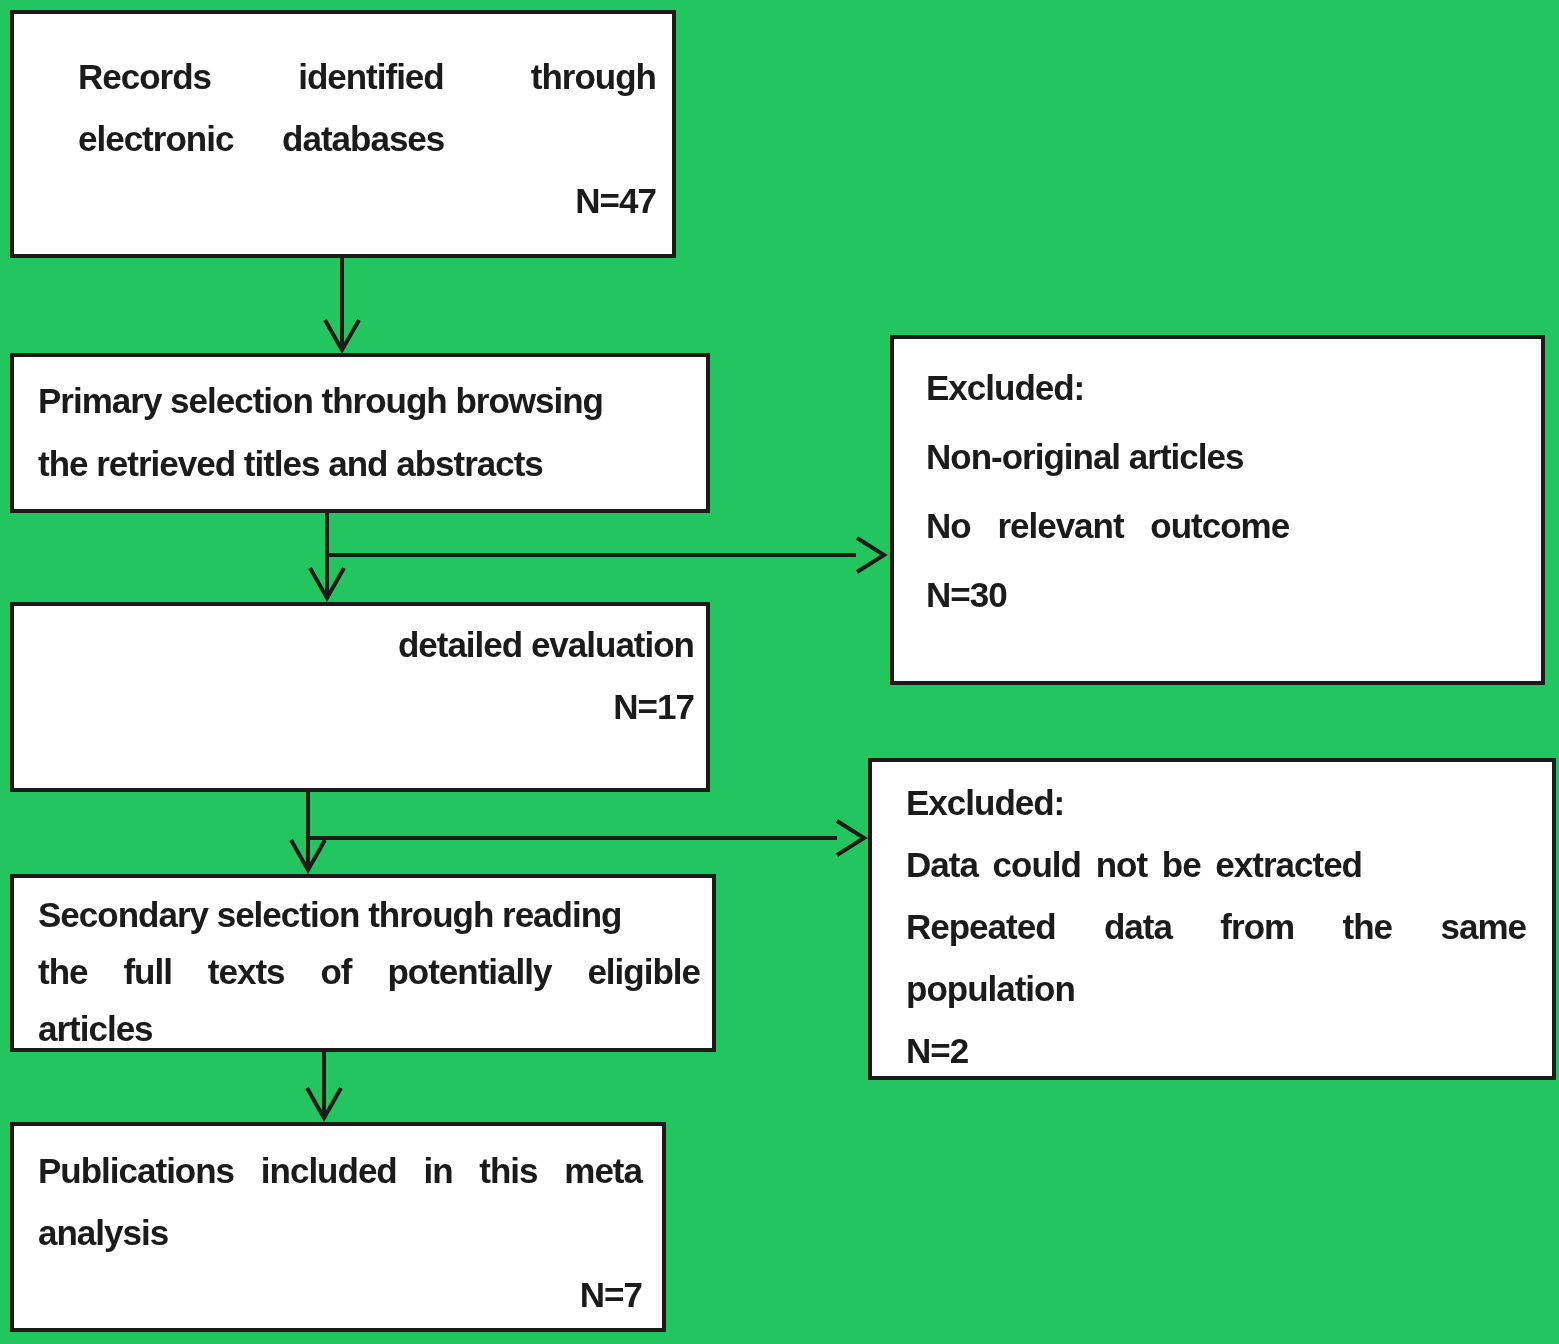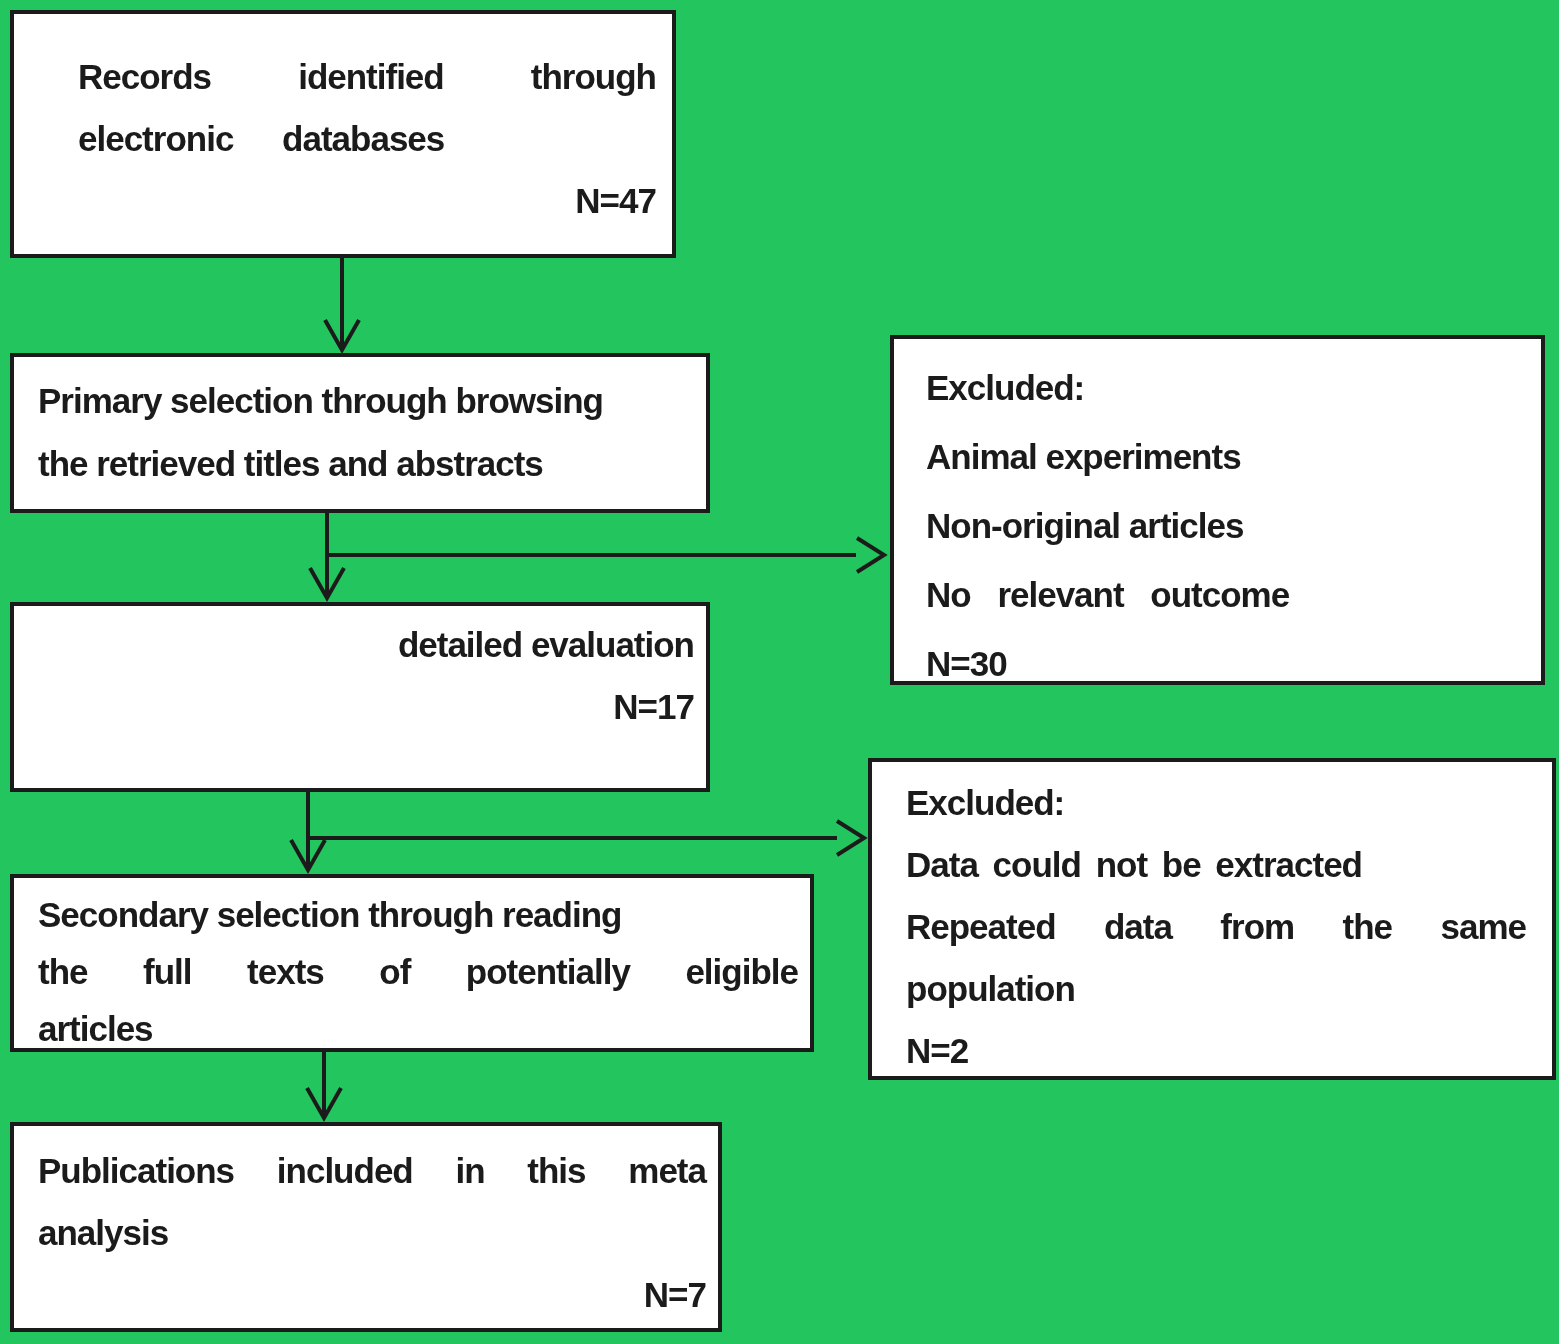--- a/index.html
+++ b/index.html
@@ -30,22 +30,22 @@
   .line.c { text-align: right; }
   .w40 { word-spacing: 40px; }
   .w18 { word-spacing: 18px; }
   .w6  { word-spacing: 6px; }
 
   #b-records      { left: 10px;  top: 10px;   width: 666px; height: 248px; padding: 32px 16px 0 64px; line-height: 62px; }
   #b-primary      { left: 10px;  top: 353px;  width: 700px; height: 160px; padding: 12px 26px 0 24px; line-height: 63px; }
   #e-excluded1    { left: 890px; top: 335px;  width: 655px; height: 350px; padding: 14px 26px 0 32px; line-height: 69px; }
   #b-researches   { left: 10px;  top: 602px;  width: 700px; height: 190px; padding: 8px 12px 0 12px;  line-height: 62px; text-align: center; }
   #e-excluded2    { left: 868px; top: 758px;  width: 688px; height: 322px; padding: 10px 26px 0 34px; line-height: 62px; }
-  #b-secondary    { left: 10px;  top: 874px;  width: 804px; height: 178px; padding: 8px 12px 0 24px;  line-height: 57px; }
-  #b-publications { left: 10px;  top: 1122px; width: 712px; height: 210px; padding: 14px 12px 0 24px; line-height: 62px; }
+  #b-secondary    { left: 10px;  top: 874px;  width: 706px; height: 178px; padding: 8px 12px 0 24px;  line-height: 57px; }
+  #b-publications { left: 10px;  top: 1122px; width: 656px; height: 210px; padding: 14px 20px 0 24px; line-height: 62px; }
 
   svg.connectors {
     position: absolute;
     left: 0; top: 0;
     width: 1559px;
     height: 1344px;
     pointer-events: none;
   }
   svg.connectors path {
     stroke: #1b1b1b;
@@ -84,21 +84,20 @@
     <div class="line c">N=47</div>
   </div>
 
   <div class="box" id="b-primary">
     <div class="line">Primary selection through browsing</div>
     <div class="line">the retrieved titles and abstracts</div>
   </div>
 
   <div class="box" id="e-excluded1">
     <div class="line">Excluded:</div>
-    <div class="line">Animal experiments</div>
     <div class="line">Non-original articles</div>
     <div class="line w18">No relevant outcome</div>
     <div class="line">N=30</div>
   </div>
 
   <div class="box" id="b-researches">
     <div class="line c">detailed evaluation</div>
     <div class="line c">N=17</div>
   </div>
 

